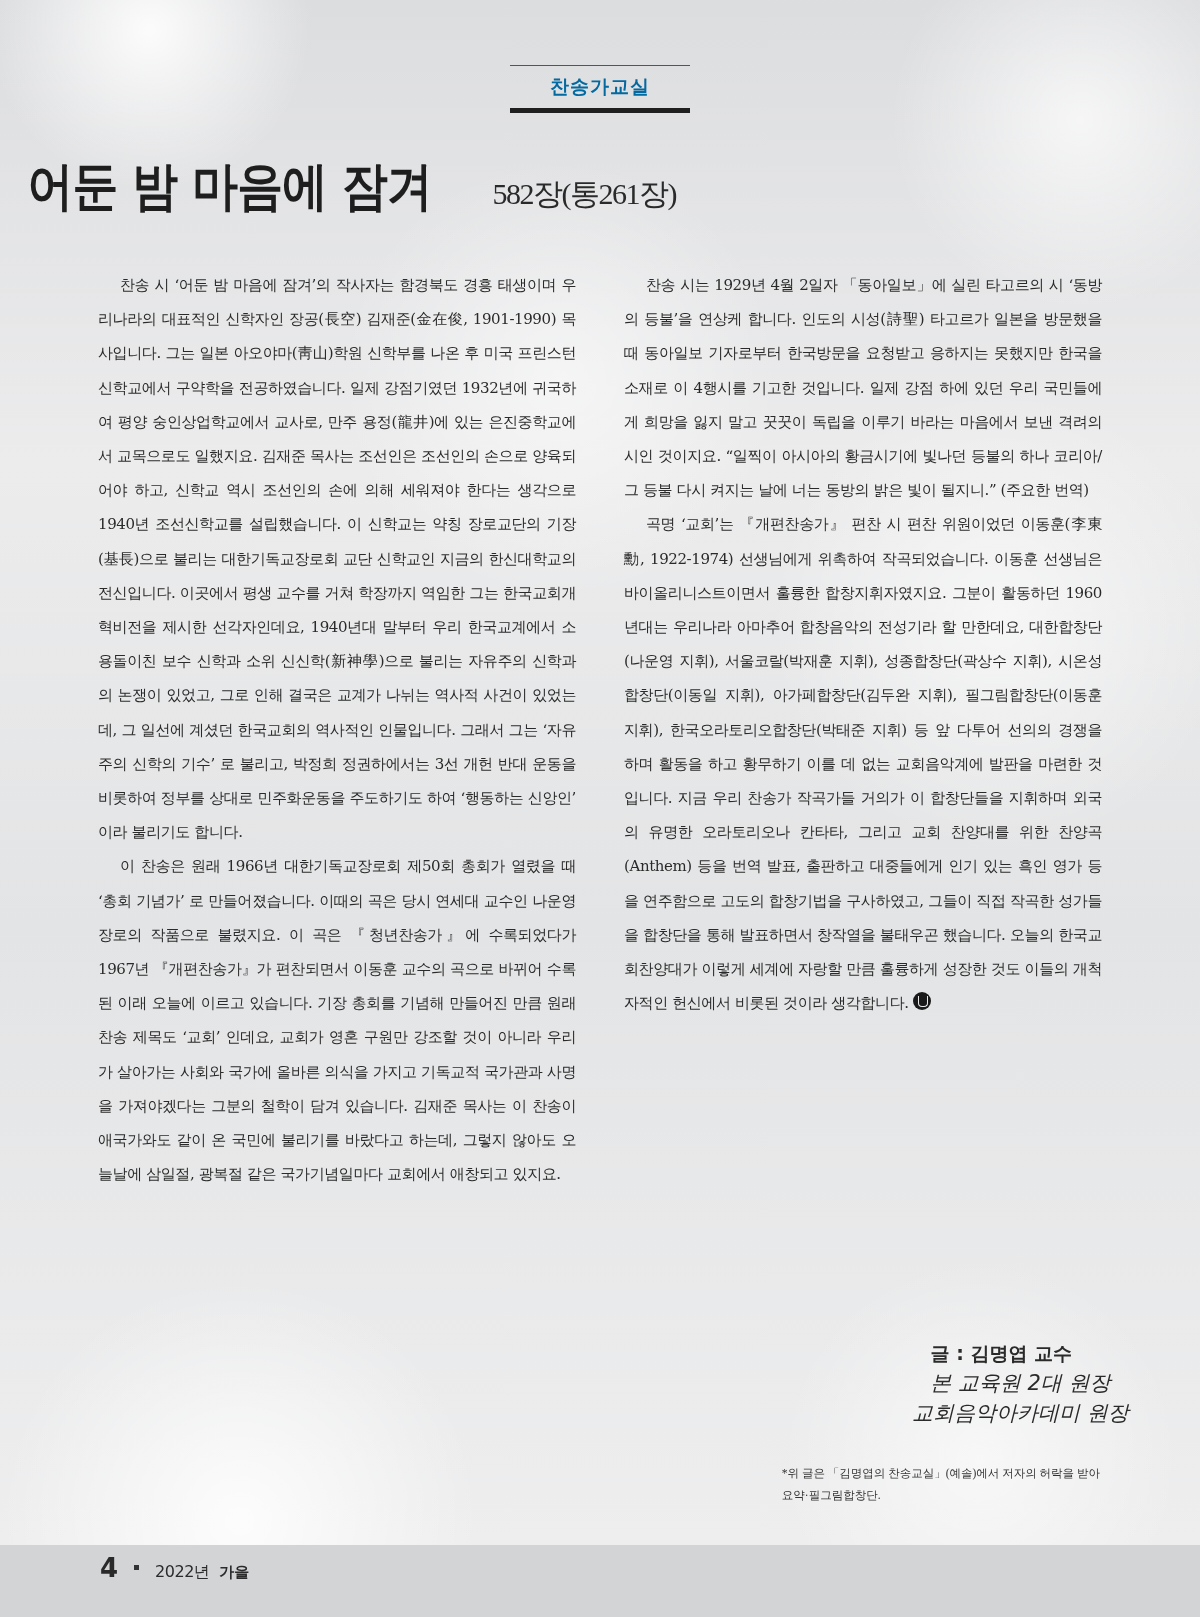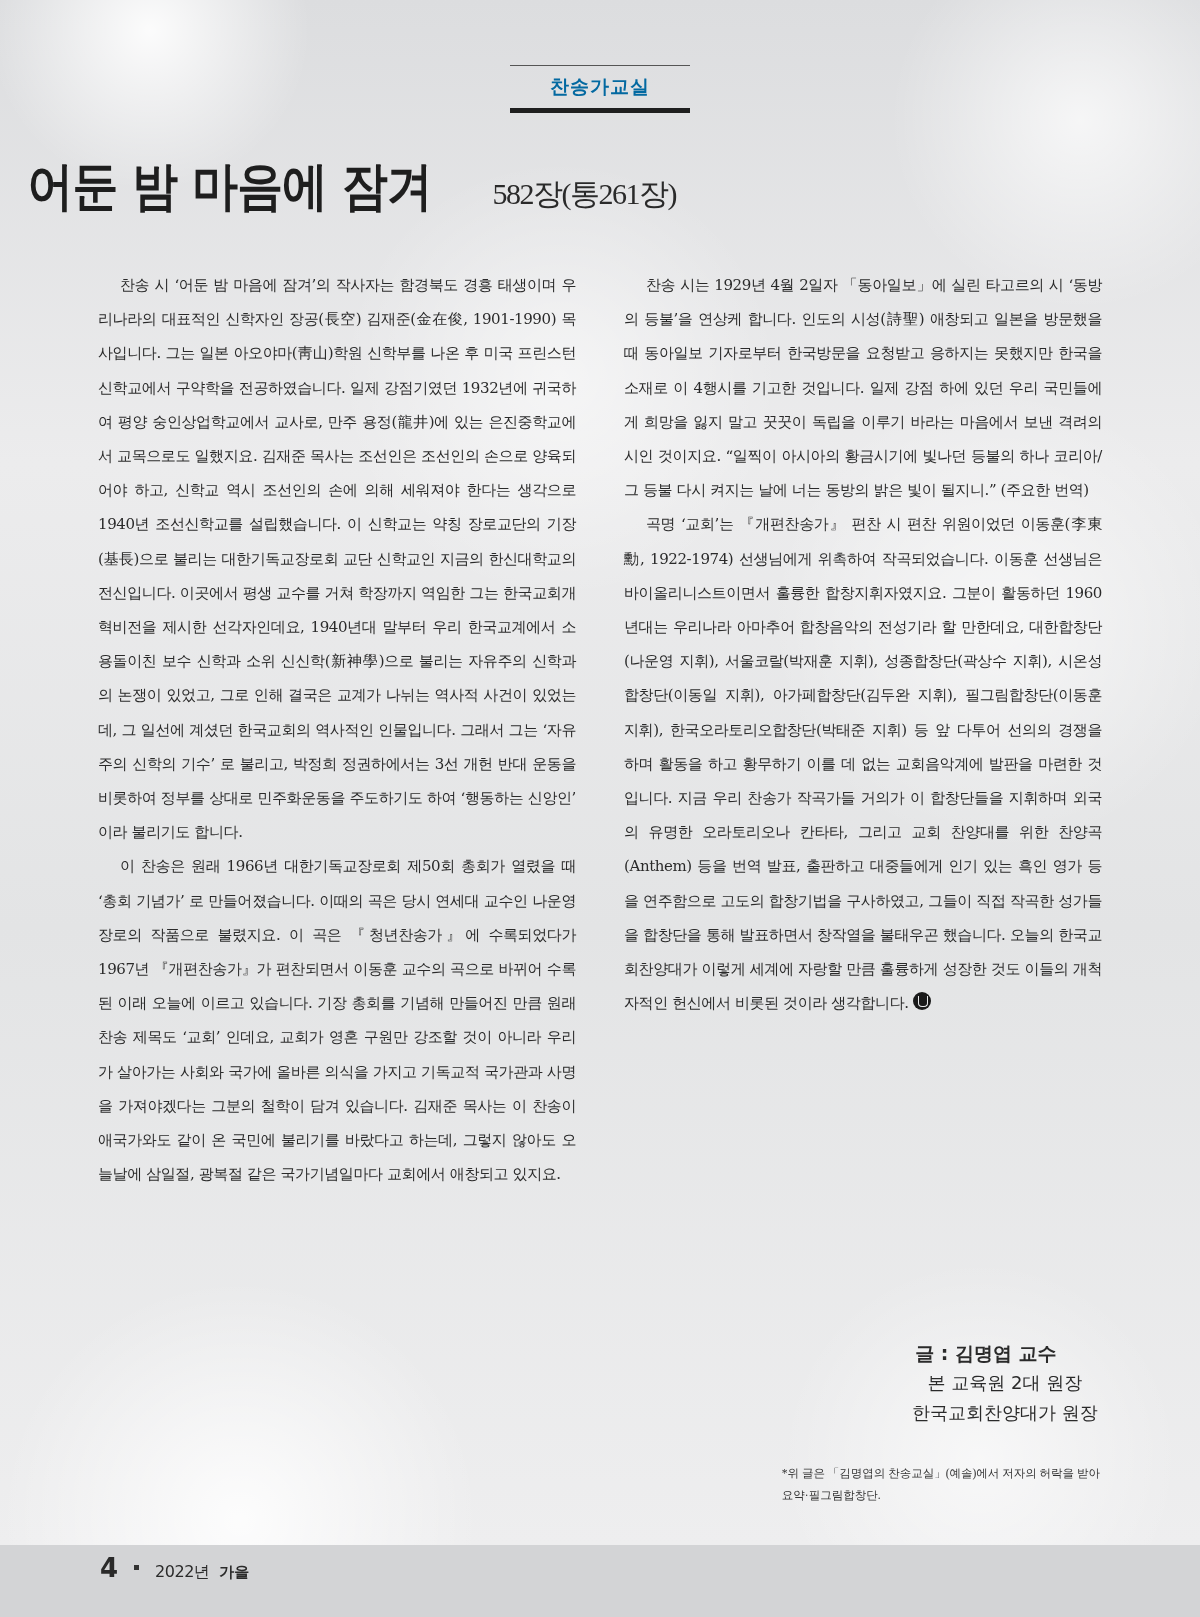--- a/index.html
+++ b/index.html
@@ -60,21 +60,21 @@
   }
   .emblem::after {
     content: ""; position: absolute; left: 5px; top: 4px; width: 8px; height: 10px;
     border: 1.5px solid #e9eaeb; border-top: none; border-radius: 0 0 4px 4px;
   }
   .byline {
     position: absolute; left: 874px; top: 1338px;
     font-family: "DejaVu Sans", "Liberation Sans", sans-serif; color: #2a2a2a; text-align: center;
   }
   .byline .author { font-size: 19px; font-weight: bold; line-height: 30px; }
-  .byline .role { font-size: 18px; line-height: 30px; padding-left: 38px; }
+  .byline .role { font-size: 21px; line-height: 30px; padding-left: 38px; font-style: italic; }
   .note {
     position: absolute; right: 100px; top: 1462px; text-align: left;
     font-family: Liberation Serif, serif;
     font-size: 11.5px; line-height: 22px; color: #333;
   }
   .page-footer {
     position: absolute; left: 100px; top: 1553px;
     font-family: "DejaVu Sans", "Liberation Sans", sans-serif; color: #2a2a2a;
     display: flex; align-items: baseline; gap: 10px;
   }
@@ -99,28 +99,28 @@
   <span class="title-main">어둔 밤 마음에 잠겨</span>
   <span class="title-sub">582장(통261장)</span>
 </div>
 
 <div class="col left">
   <p>찬송 시 ‘어둔 밤 마음에 잠겨’의 작사자는 함경북도 경흥 태생이며 우리나라의 대표적인 신학자인 장공(長空) 김재준(金在俊, 1901-1990) 목사입니다. 그는 일본 아오야마(靑山)학원 신학부를 나온 후 미국 프린스턴 신학교에서 구약학을 전공하였습니다. 일제 강점기였던 1932년에 귀국하여 평양 숭인상업학교에서 교사로, 만주 용정(龍井)에 있는 은진중학교에서 교목으로도 일했지요. 김재준 목사는 조선인은 조선인의 손으로 양육되어야 하고, 신학교 역시 조선인의 손에 의해 세워져야 한다는 생각으로 1940년 조선신학교를 설립했습니다. 이 신학교는 약칭 장로교단의 기장(基長)으로 불리는 대한기독교장로회 교단 신학교인 지금의 한신대학교의 전신입니다. 이곳에서 평생 교수를 거쳐 학장까지 역임한 그는 한국교회개혁비전을 제시한 선각자인데요, 1940년대 말부터 우리 한국교계에서 소용돌이친 보수 신학과 소위 신신학(新神學)으로 불리는 자유주의 신학과의 논쟁이 있었고, 그로 인해 결국은 교계가 나뉘는 역사적 사건이 있었는데, 그 일선에 계셨던 한국교회의 역사적인 인물입니다. 그래서 그는 ‘자유주의 신학의 기수’ 로 불리고, 박정희 정권하에서는 3선 개헌 반대 운동을 비롯하여 정부를 상대로 민주화운동을 주도하기도 하여 ‘행동하는 신앙인’ 이라 불리기도 합니다.</p>
   <p>이 찬송은 원래 1966년 대한기독교장로회 제50회 총회가 열렸을 때 ‘총회 기념가’ 로 만들어졌습니다. 이때의 곡은 당시 연세대 교수인 나운영 장로의 작품으로 불렸지요. 이 곡은 『청년찬송가』에 수록되었다가 1967년 『개편찬송가』가 편찬되면서 이동훈 교수의 곡으로 바뀌어 수록된 이래 오늘에 이르고 있습니다. 기장 총회를 기념해 만들어진 만큼 원래 찬송 제목도 ‘교회’ 인데요, 교회가 영혼 구원만 강조할 것이 아니라 우리가 살아가는 사회와 국가에 올바른 의식을 가지고 기독교적 국가관과 사명을 가져야겠다는 그분의 철학이 담겨 있습니다. 김재준 목사는 이 찬송이 애국가와도 같이 온 국민에 불리기를 바랐다고 하는데, 그렇지 않아도 오늘날에 삼일절, 광복절 같은 국가기념일마다 교회에서 애창되고 있지요.</p>
 </div>
 
 <div class="col right">
-  <p>찬송 시는 1929년 4월 2일자 「동아일보」에 실린 타고르의 시 ‘동방의 등불’을 연상케 합니다. 인도의 시성(詩聖) 애창되고 일본을 방문했을 때 동아일보 기자로부터 한국방문을 요청받고 응하지는 못했지만 한국을 소재로 이 4행시를 기고한 것입니다. 일제 강점 하에 있던 우리 국민들에게 희망을 잃지 말고 꿋꿋이 독립을 이루기 바라는 마음에서 보낸 격려의 시인 것이지요. “일찍이 아시아의 황금시기에 빛나던 등불의 하나 코리아/그 등불 다시 켜지는 날에 너는 동방의 밝은 빛이 될지니.” (주요한 번역)</p>
+  <p>찬송 시는 1929년 4월 2일자 「동아일보」에 실린 타고르의 시 ‘동방의 등불’을 연상케 합니다. 인도의 시성(詩聖) 타고르가 일본을 방문했을 때 동아일보 기자로부터 한국방문을 요청받고 응하지는 못했지만 한국을 소재로 이 4행시를 기고한 것입니다. 일제 강점 하에 있던 우리 국민들에게 희망을 잃지 말고 꿋꿋이 독립을 이루기 바라는 마음에서 보낸 격려의 시인 것이지요. “일찍이 아시아의 황금시기에 빛나던 등불의 하나 코리아/그 등불 다시 켜지는 날에 너는 동방의 밝은 빛이 될지니.” (주요한 번역)</p>
   <p><span>곡명 ‘교회’는 『개편찬송가』 편찬 시 편찬 위원이었던 이동훈(李東勳, 1922-1974) 선생님에게 위촉하여 작곡되었습니다. 이동훈 선생님은 바이올리니스트이면서 훌륭한 합창지휘자였지요. 그분이 활동하던 1960년대는 우리나라 아마추어 합창음악의 전성기라 할 만한데요, 대한합창단(나운영 지휘), 서울코랄(박재훈 지휘), 성종합창단(곽상수 지휘), 시온성합창단(이동일 지휘), 아가페합창단(김두완 지휘), 필그림합창단(이동훈 지휘), 한국오라토리오합창단(박태준 지휘) 등 앞 다투어 선의의 경쟁을 하며 활동을 하고 황무하기 이를 데 없는 교회음악계에 발판을 마련한 것입니다. 지금 우리 찬송가 작곡가들 거의가 이 합창단들을 지휘하며 외국의 유명한 오라토리오나 칸타타, 그리고 교회 찬양대를 위한 찬양곡(Anthem) 등을 번역 발표, 출판하고 대중들에게 인기 있는 흑인 영가 등을 연주함으로 고도의 합창기법을 구사하였고, 그들이 직접 작곡한 성가들을 합창단을 통해 발표하면서 창작열을 불태우곤 했습니다. 오늘의 한국교회찬양대가 이렇게 세계에 자랑할 만큼 훌륭하게 성장한 것도 이들의 개척자적인 헌신에서 비롯된 것이라 생각합니다.</span><span class="emblem"></span></p>
 </div>
 
 <div class="byline">
   <div class="author">글 : 김명엽 교수</div>
   <div class="role">본 교육원 2대 원장</div>
-  <div class="role">한국교회찬양대가 원장</div>
+  <div class="role">교회음악아카데미 원장</div>
 </div>
 
 <div class="note">
   <div>*위 글은 「김명엽의 찬송교실」(예솔)에서 저자의 허락을 받아</div>
   <div>요약·필그림합창단.</div>
 </div>
 
 <div class="page-footer">
   <span class="num">4</span>
   <span class="dot"></span>

